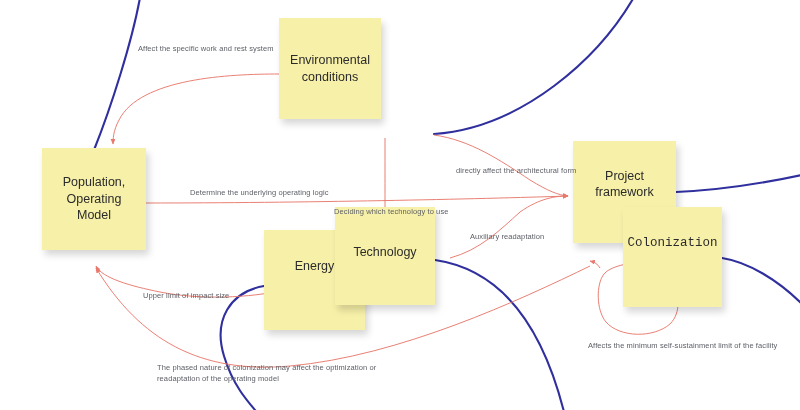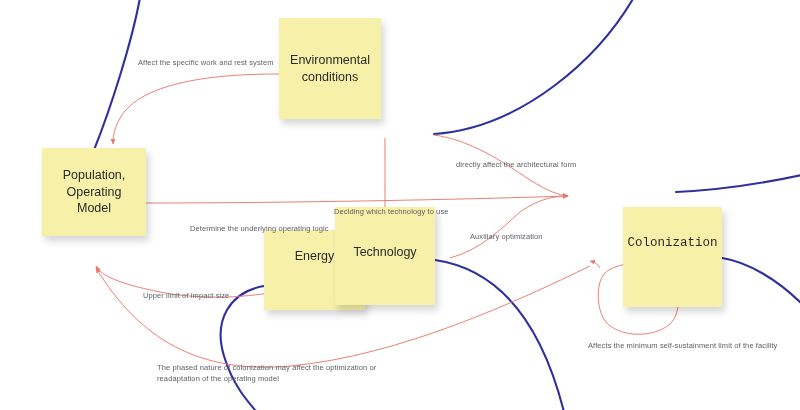--- a/index.html
+++ b/index.html
@@ -87,51 +87,54 @@
 
       <path d="M284,290 C250,298 200,300 160,292 C130,286 102,278 96,266" marker-end="url(#arrowRed)"></path>
 
       <path d="M590,266 C520,300 400,356 290,366 C200,374 140,340 96,268" marker-end="url(#arrowRed)"></path>
 
       <path d="M688,260 C650,260 614,262 604,274 C596,284 596,310 606,322 C620,338 654,338 670,324 C676,318 678,310 678,304"></path>
       <path d="M600,268 C598,264 594,262 590,261" marker-end="url(#arrowRed)"></path>
     </g>
   </svg>
 
-  <div class="note" style="left:42px; top:148px; width:104px; height:88px;">
+  <div class="note" style="left:42px; top:148px; width:104px; height:102px;">
     <span class="note-label">Population,<br>Operating Model</span>
   </div>
 
   <div class="note" style="left:279px; top:18px; width:102px; height:101px;">
     <span class="note-label">Environmental<br>conditions</span>
   </div>
 
 
-  <div class="note" style="left:264px; top:230px; width:101px; height:80px;">
+  <div class="note" style="left:264px; top:230px; width:101px; height:100px;">
     <span class="note-label" style="position:relative; top:-14px;">Energy</span>
   </div>
 
   <div class="note" style="left:335px; top:207px; width:100px; height:98px;">
     <span class="note-label" style="position:relative; top:-4px;">Technology</span>
   </div>
 
+  <div class="note" style="left:573px; top:141px; width:103px; height:102px;">
+    <span class="note-label" style="position:relative; top:-8px;">Project<br>framework</span>
+  </div>
 
   <div class="note" style="left:623px; top:207px; width:99px; height:100px;font-family:Liberation Mono, monospace;">
     <span class="note-label" style="position:relative; top:-14px;">Colonization</span>
   </div>
 
-  <div class="edge-label" style="left:138px; top:58px;">Affect the specific work and rest system</div>
+  <div class="edge-label" style="left:138px; top:44px;">Affect the specific work and rest system</div>
 
-  <div class="edge-label" style="left:190px; top:188px;margin-top:36px;">Determine the underlying operating logic</div>
+  <div class="edge-label" style="left:190px; top:188px;">Determine the underlying operating logic</div>
 
   <div class="edge-label" style="left:334px; top:159px;margin-top:48px;">Deciding which technology to use</div>
 
-  <div class="edge-label" style="left:456px; top:160px;">directly affect the architectural form</div>
+  <div class="edge-label" style="left:456px; top:166px;">directly affect the architectural form</div>
 
-  <div class="edge-label" style="left:470px; top:232px;">Auxiliary optimization</div>
+  <div class="edge-label" style="left:470px; top:232px;">Auxiliary readaptation</div>
 
   <div class="edge-label" style="left:143px; top:291px;">Upper limit of impact size</div>
 
   <div class="edge-label wrap" style="left:157px; top:363px; width:262px;">The phased nature of colonization may affect the optimization or readaptation of the operating model</div>
 
   <div class="edge-label" style="left:588px; top:341px;">Affects the minimum self-sustainment limit of the facility</div>
 
 </div>
 
 </body></html>

